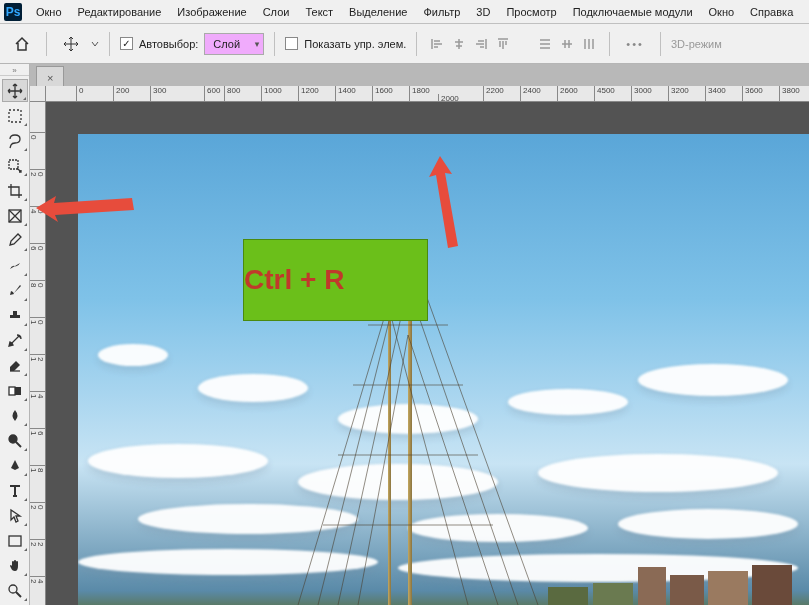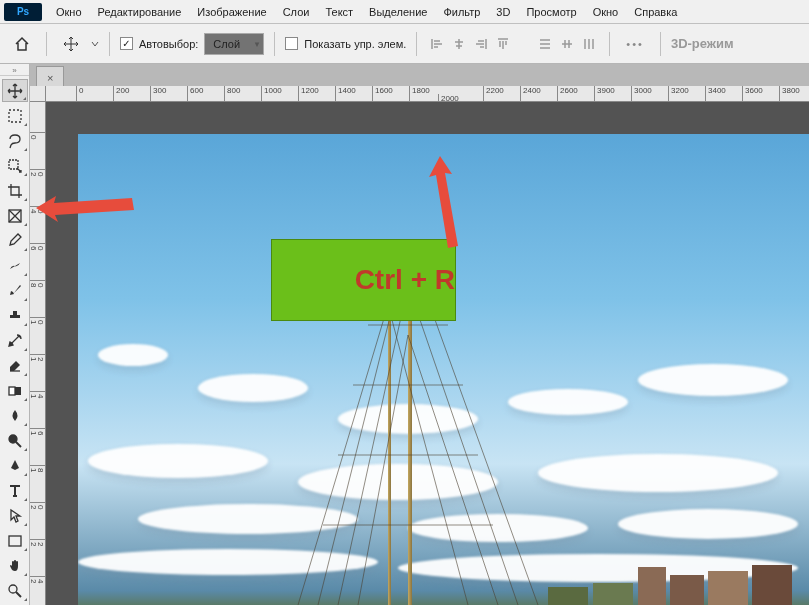--- a/index.html
+++ b/index.html
@@ -1,35 +1,35 @@
 <!DOCTYPE html>
 <html><head>
 <meta charset="utf-8">
 <style>
 * { margin:0; padding:0; box-sizing:border-box; font-family:"Segoe UI",Tahoma,sans-serif; }
 body { width:809px; height:605px; overflow:hidden; background:#535353; user-select:none; }
 
 
 .menubar { height:24px; background:#f0f0f0; display:flex; align-items:center; padding:0 4px; font-size:11px; color:#222; border-bottom:1px solid #c0c0c0; }
-.ps-logo { width:38px; height:18px; background:#001e36; color:#31a8ff; font-size:10px; font-weight:bold; display:flex; align-items:center; justify-content:center; border-radius:2px; margin-right:6px; }
+.ps-logo { width:18px; height:18px; background:#001e36; color:#31a8ff; font-size:12px; font-weight:bold; display:flex; align-items:center; justify-content:center; border-radius:2px; margin-right:6px; }
 .menu-item { padding:3px 8px; cursor:default; }
 
 
 .optionsbar { height:40px; background:#f0f0f0; display:flex; align-items:center; padding:0 8px; gap:6px; font-size:11px; color:#222; border-bottom:1px solid #b5b5b5; }
 .opt-btn { width:28px; height:28px; display:flex; align-items:center; justify-content:center; border-radius:2px; }
 .opt-btn.home { font-size:16px; }
 .opt-sep { width:1px; height:24px; background:#c0c0c0; margin:0 4px; }
 .checkbox { width:13px; height:13px; border:1px solid #888; background:#fff; display:flex; align-items:center; justify-content:center; font-size:10px; color:#222; }
-.dropdown { height:22px; border:1px solid #aaa; background:#737373; display:flex; align-items:center; padding:0 18px 0 8px; position:relative; min-width:60px; }
+.dropdown { height:22px; border:1px solid #aaa; background:#f0abfc; display:flex; align-items:center; padding:0 18px 0 8px; position:relative; min-width:60px; }
 .dropdown::after { content:"▾"; position:absolute; right:4px; font-size:9px; color:#555; }
 .align-group { display:flex; gap:2px; }
 .align-ico { width:20px; height:20px; border:1px solid transparent; display:flex; align-items:center; justify-content:center; }
 .align-ico svg { stroke:#999; fill:none; stroke-width:1.5; }
 .more-dots { letter-spacing:2px; color:#888; padding:0 6px; }
-.mode-3d { color:#999; font-size:13px;font-weight:bold; }
+.mode-3d { color:#999; font-size:11px; }
 
 
 .main { display:flex; height:541px; }
 
 
 .toolbar { width:30px; background:#f0f0f0; border-right:1px solid #b5b5b5; display:flex; flex-direction:column; align-items:center; padding-top:2px; }
 .tool-collapse { width:100%; height:10px; display:flex; align-items:center; justify-content:center; font-size:8px; color:#777; border-bottom:1px solid #ccc; margin-bottom:2px; }
 .tool { width:26px; height:23px; display:flex; align-items:center; justify-content:center; margin:1px 0; position:relative; }
 .tool.active { background:#d8d8d8; border:1px solid #aaa; }
 .tool svg { width:16px; height:16px; stroke:#333; fill:none; stroke-width:1.3; }
@@ -55,39 +55,40 @@
 .clouds { position:absolute; top:200px; left:0; right:0; height:260px; }
 .cloud { position:absolute; background:#fff; border-radius:50%; filter:blur(1px); opacity:0.95; box-shadow:0 4px 8px rgba(120,140,160,0.3); }
 .mast { position:absolute; bottom:0; left:330px; width:4px; height:360px; background:linear-gradient(to right,#c4a860,#8a7440); }
 .mast2 { left:310px; height:300px; width:3px; }
 .rigging { position:absolute; bottom:0; left:200px; width:300px; height:360px; }
 .rigging line { stroke:#4a4030; stroke-width:0.6; }
 .buildings { position:absolute; bottom:0; left:0; right:0; height:40px; }
 .bld { position:absolute; bottom:0; background:#7a6555; }
 
 
-.anno-box { position:absolute; top:105px; left:165px; width:185px; height:82px; background:#6bbf1a; border:1px solid #4a8a10; display:flex; align-items:center; justify-content:flex-end; font-size:28px; font-weight:bold; color:#c0392b; font-family:Georgia,serif;margin-left:28px; }
+.anno-box { position:absolute; top:105px; left:165px; width:185px; height:82px; background:#6bbf1a; border:1px solid #4a8a10; display:flex; align-items:center; justify-content:flex-start; font-size:28px; font-weight:bold; color:#c0392b; font-family:Georgia,serif; }
 .arrow { position:absolute; }
 .arrow svg { overflow:visible; }
 .arrow path { fill:#e74c3c; }
 </style>
 </head>
 <body>
 
 <div class="menubar">
   <div class="ps-logo">Ps</div>
   <div class="menu-item">Окно</div>
   <div class="menu-item">Редактирование</div>
   <div class="menu-item">Изображение</div>
   <div class="menu-item">Слои</div>
   <div class="menu-item">Текст</div>
   <div class="menu-item">Выделение</div>
   <div class="menu-item">Фильтр</div>
   <div class="menu-item">3D</div>
   <div class="menu-item">Просмотр</div>
+  <div class="menu-item">Подключаемые модули</div>
   <div class="menu-item">Окно</div>
   <div class="menu-item">Справка</div>
 </div>
 
 <div class="optionsbar">
   <div class="opt-btn home">
     <svg width="16" height="16" viewBox="0 0 16 16">
         <path d="M2 8 L8 2 L14 8 M4 7 V14 H12 V7" stroke="#333" fill="none" stroke-width="1.5"></path>
       </svg>
   </div>
@@ -299,32 +300,32 @@
       <div class="doctab">
         <span class="close">×</span>
       </div>
     </div>
 
     <div class="ruler-corner"></div>
     <div class="ruler-h" id="ruler-h">
         <div class="tick" style="left: 30px;">0</div>
         <div class="tick" style="left: 67px;">200</div>
         <div class="tick" style="left: 104px;">300</div>
-        <div class="tick" style="left: 141px;">600</div>
+        <div class="tick" style="left: 158px;">600</div>
         <div class="tick" style="left: 178px;">800</div>
         <div class="tick" style="left: 215px;">1000</div>
         <div class="tick" style="left: 252px;">1200</div>
         <div class="tick" style="left: 289px;">1400</div>
         <div class="tick" style="left: 326px;">1600</div>
         <div class="tick" style="left: 363px;">1800</div>
         <div class="tick" style="left: 392px; margin-top: 8px;">2000</div>
         <div class="tick" style="left: 437px;">2200</div>
         <div class="tick" style="left: 474px;">2400</div>
         <div class="tick" style="left: 511px;">2600</div>
-        <div class="tick" style="left: 548px;">3900</div>
+        <div class="tick" style="left: 548px;">4500</div>
         <div class="tick" style="left: 585px;">3000</div>
         <div class="tick" style="left: 622px;">3200</div>
         <div class="tick" style="left: 659px;">3400</div>
         <div class="tick" style="left: 696px;">3600</div>
         <div class="tick" style="left: 733px;">3800</div>
       </div>
     <div class="ruler-v" id="ruler-v">
         <div class="tick" style="top: 30px;">
           <div style="line-height: 7px;">0</div>
         </div>

